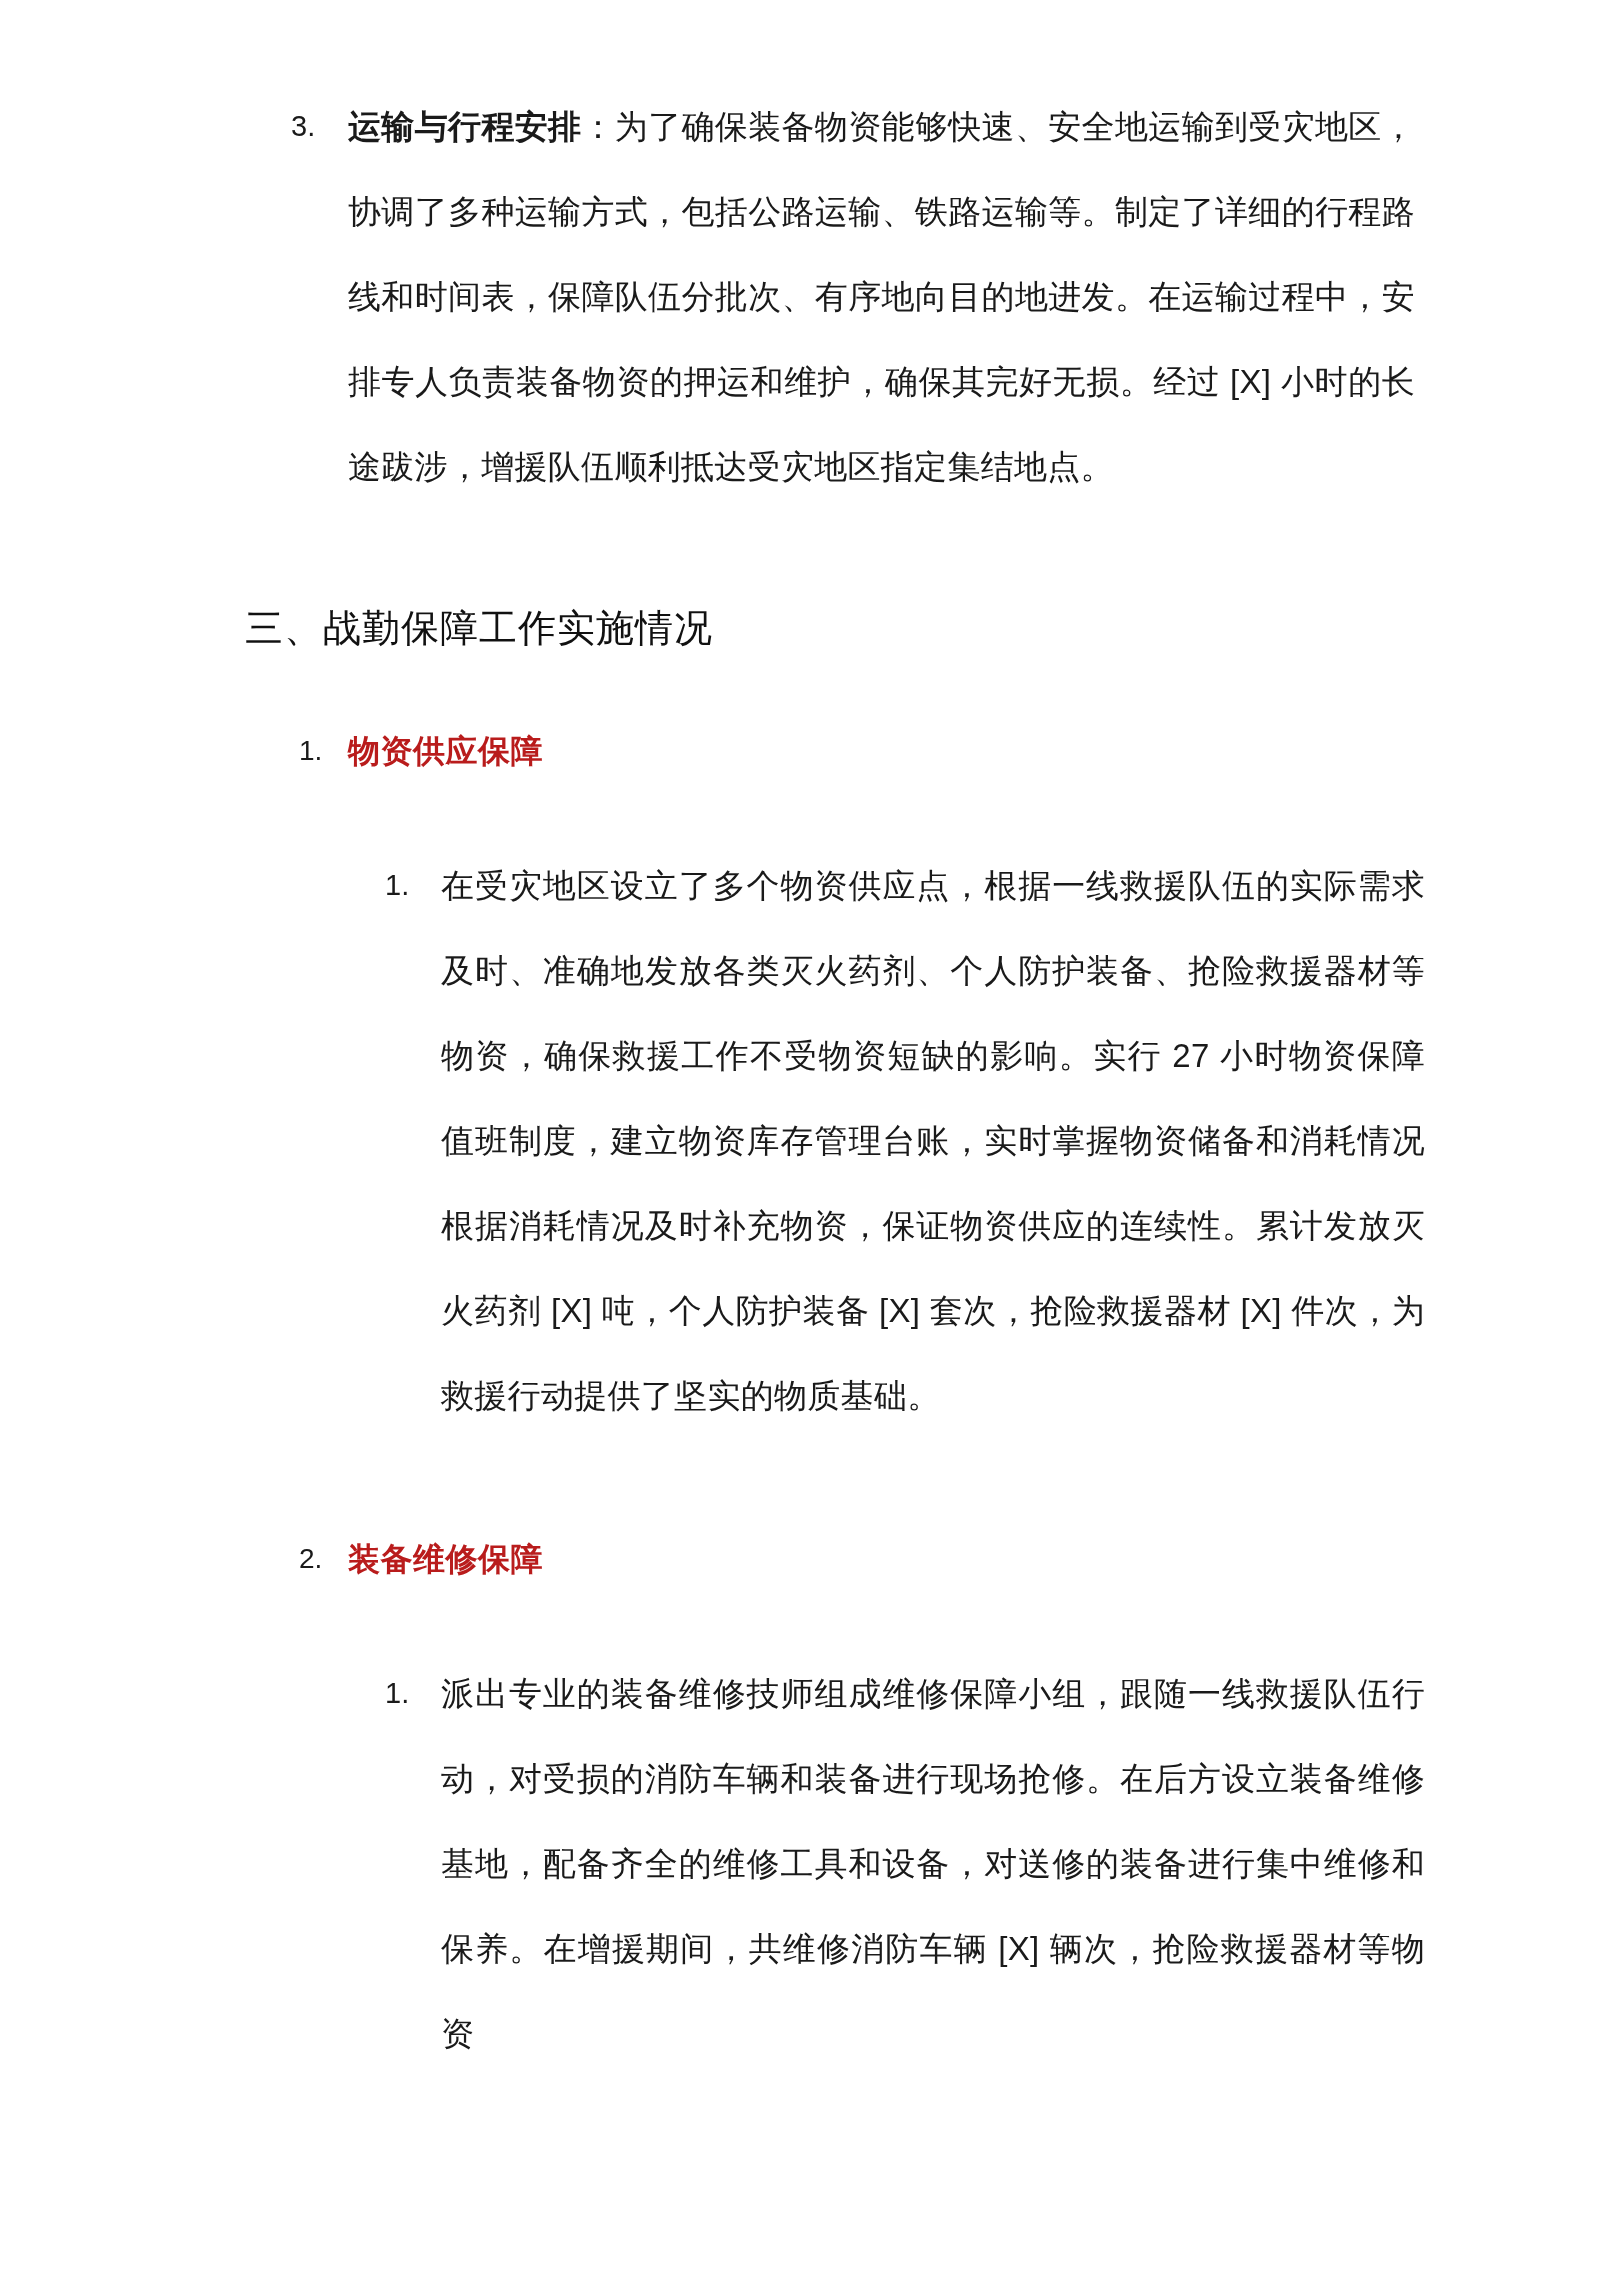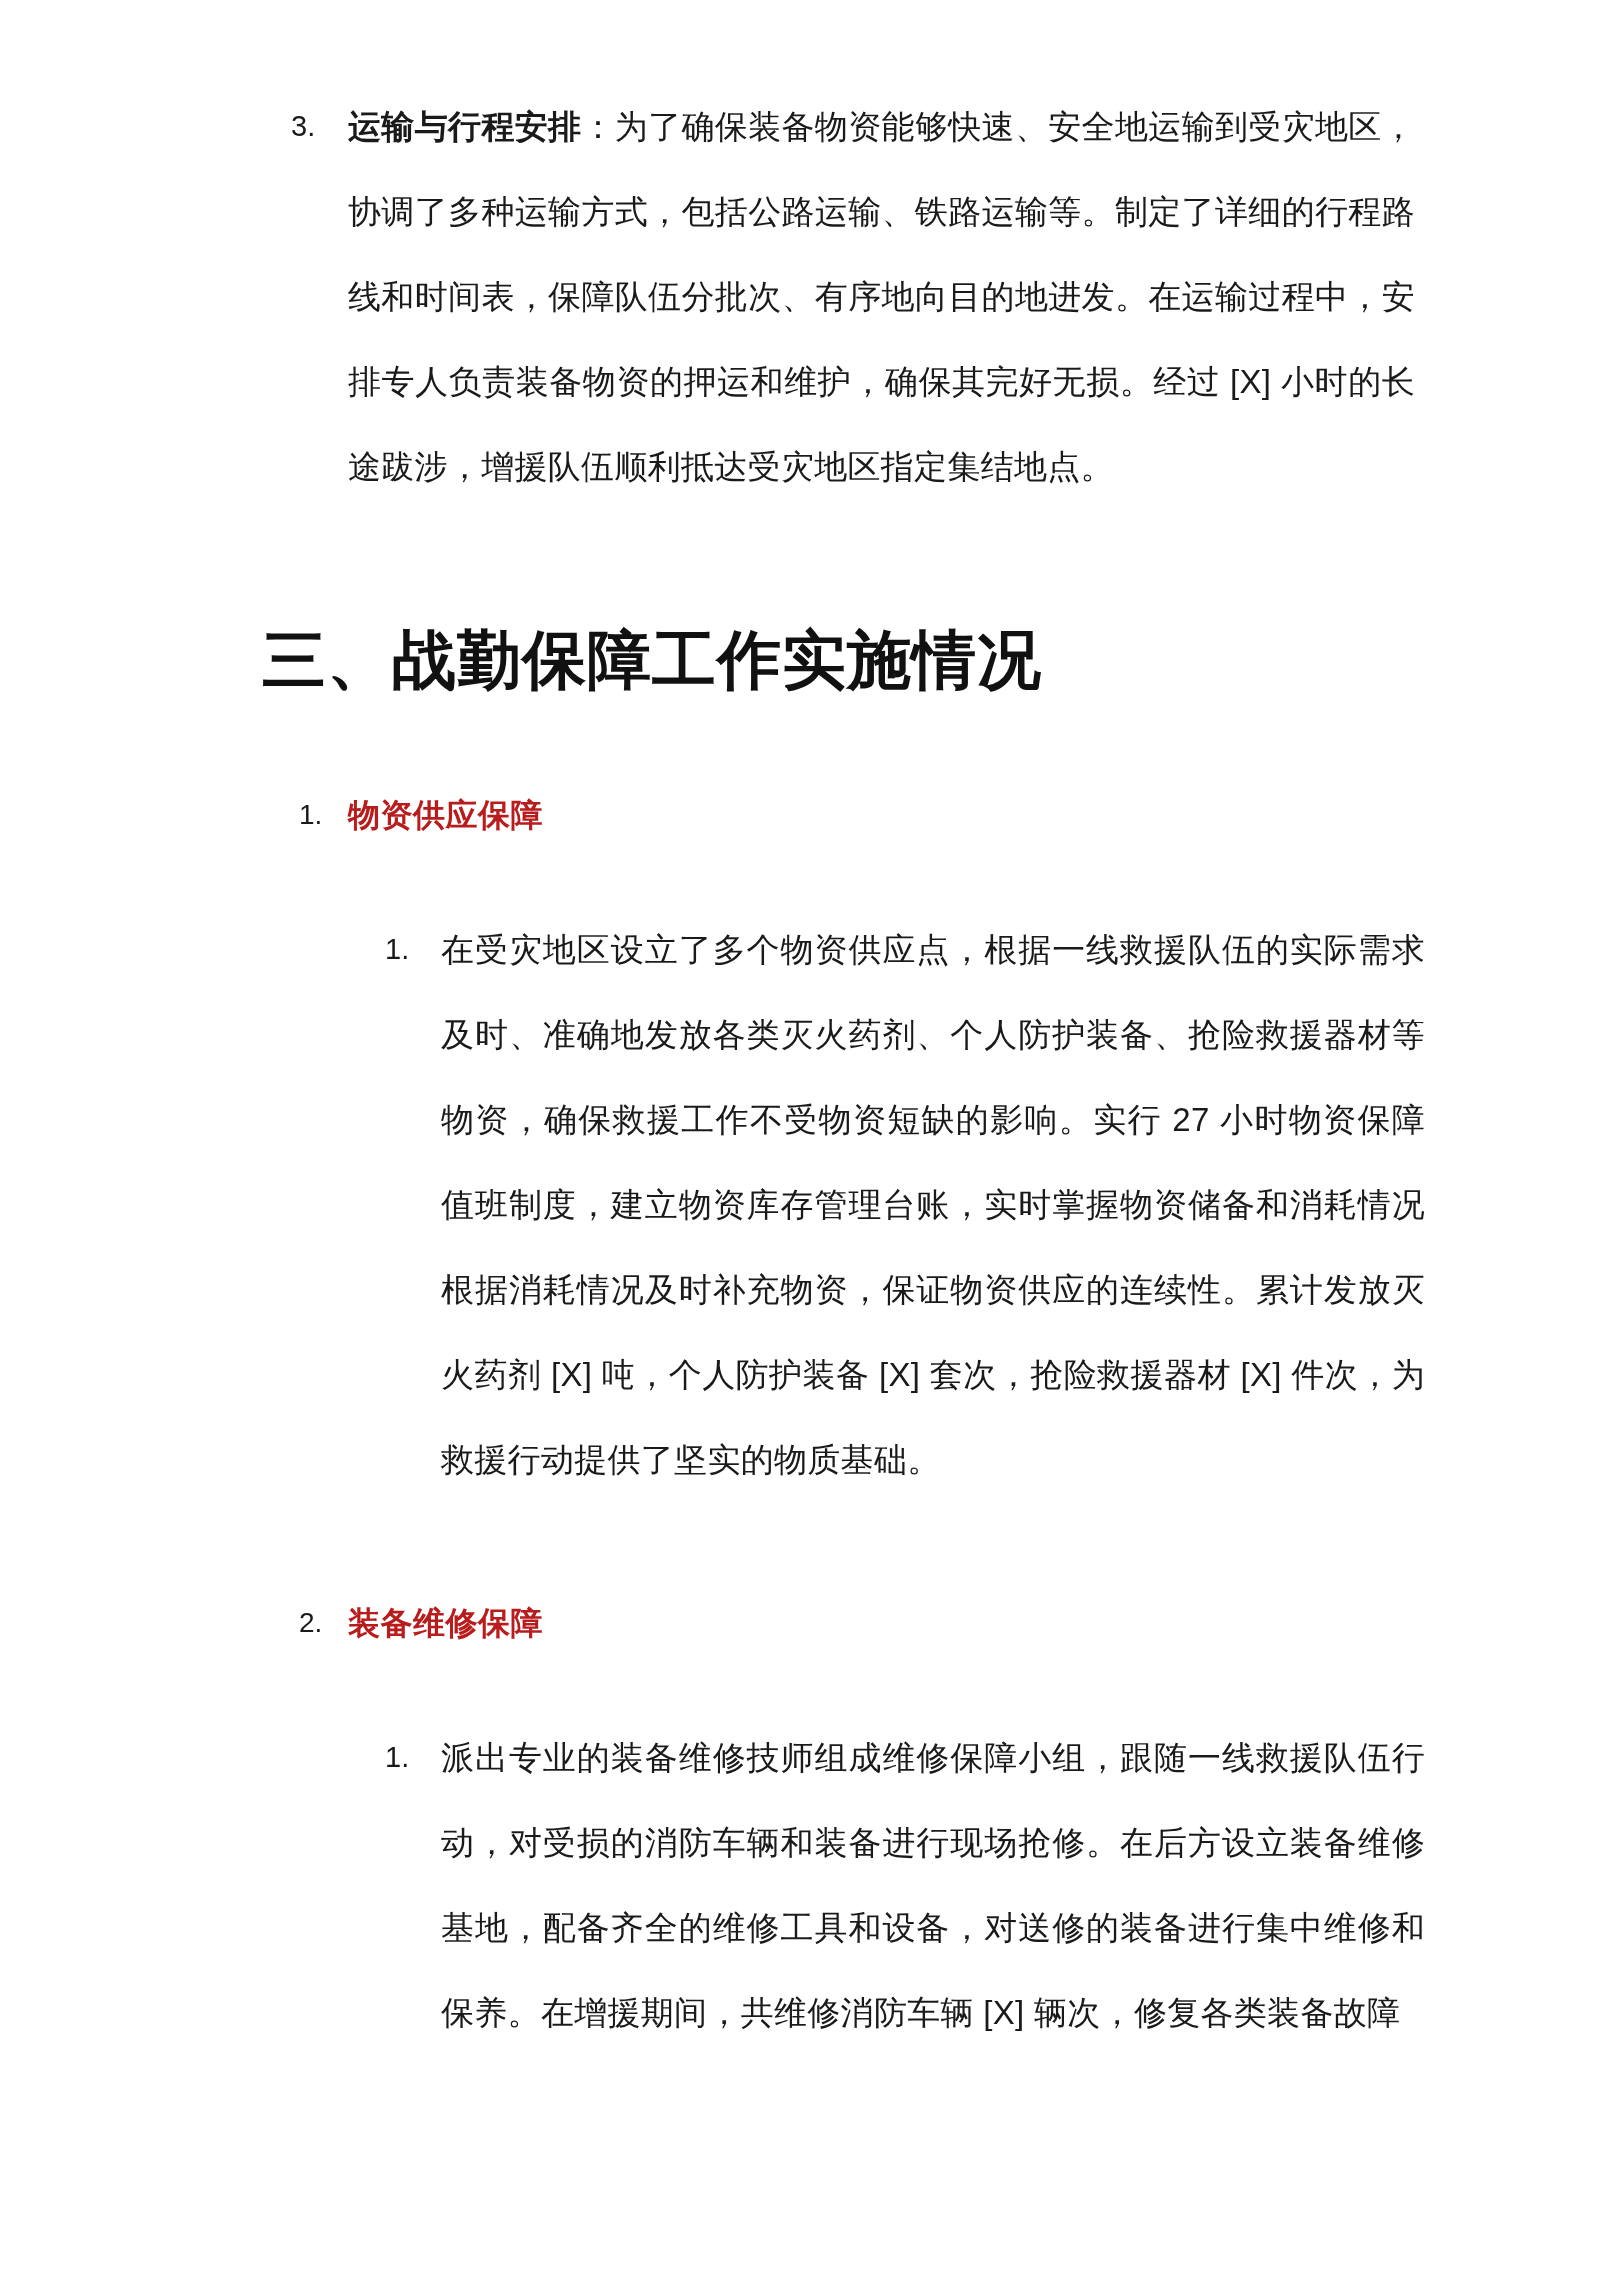--- a/index.html
+++ b/index.html
@@ -52,28 +52,28 @@
     text-justify: inter-ideograph;
     color: #1a1a1a;
   }
   .l1-text b, .l1-text strong {
     font-weight: bold;
     margin-top: 20px;
   }
 
   
   .h2 {
-    margin: 17px;
+    margin: 0;
     padding: 0;
     position: relative;
     left: 245px;
     width: 1176px;
-    font-size: 64px;
+    font-size: 38px;
     line-height: 1.15;
-    font-weight: bold;
+    font-weight: normal;
     letter-spacing: 1px;
     color: #111111;
   }
   .h2-spacer-top { height: 98px; }
   .h2-spacer-bottom { height: 63px; }
 
   
   .sub-item {
     position: relative;
     margin: 0;
@@ -155,18 +155,18 @@
 
     <div class="sub-item">
       <span class="sub-marker">2.</span>
       <div class="sub-text">装备维修保障</div>
     </div>
 
     <div class="gap-md"></div>
 
     <div class="l2-item">
       <span class="l2-marker">1.</span>
-      <div class="l2-text">派出专业的装备维修技师组成维修保障小组，跟随一线救援队伍行动，对受损的消防车辆和装备进行现场抢修。在后方设立装备维修基地，配备齐全的维修工具和设备，对送修的装备进行集中维修和保养。在增援期间，共维修消防车辆 [X] 辆次，修复各类装备故障</div>
+      <div class="l2-text">派出专业的装备维修技师组成维修保障小组，跟随一线救援队伍行动，对受损的消防车辆和装备进行现场抢修。在后方设立装备维修基地，配备齐全的维修工具和设备，对送修的装备进行集中维修和保养。在增援期间，共维修消防车辆 [X] 辆次，抢险救援器材等物资</div>
     </div>
 
   </div>
 </div>
 
 
 </body></html>

